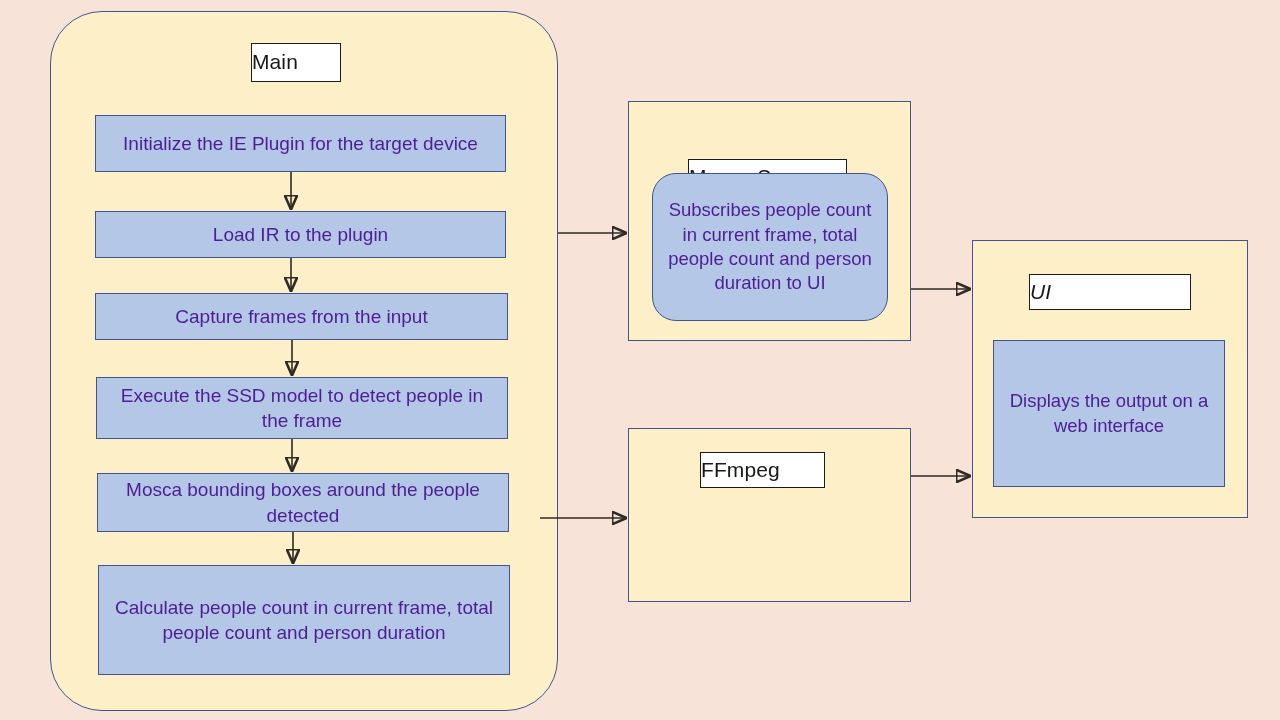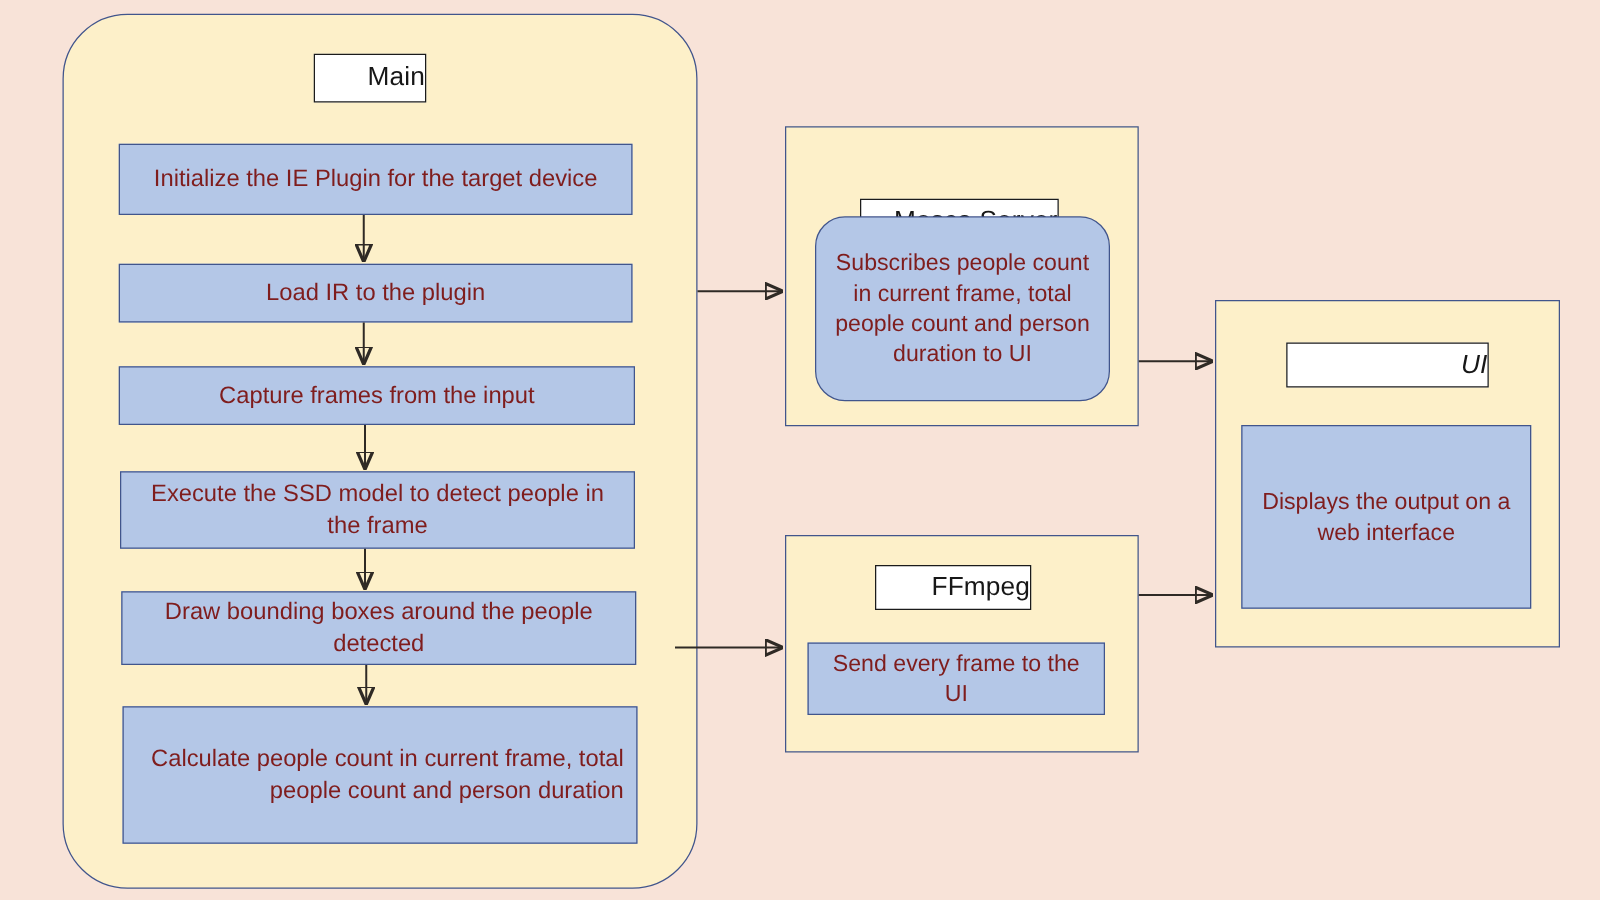--- a/index.html
+++ b/index.html
@@ -26,37 +26,37 @@
     border-radius: 52px;
   }
   
   .title-plate {
     position: absolute;
     background: #ffffff;
     border: 1.5px solid #1b1b1b;
     box-sizing: border-box;
     display: flex;
     align-items: center;
-    justify-content: flex-end;
+    justify-content: flex-start;
     color: #171717;
     font-size: 21px;
     line-height: 1.15;
     letter-spacing: 0.1px;
   }
   
   .pbox {
     position: absolute;
     background: #b4c7e7;
     border: 1.5px solid #41558c;
     box-sizing: border-box;
     display: flex;
     align-items: center;
     justify-content: center;
     text-align: center;
-    color: #7f1d1d;
+    color: #4c1d95;
     font-size: 19px;
     line-height: 1.32;
     padding: 2px 10px;
   }
   .pbox.small { font-size: 18.5px; }
   
   .conn {
     position: absolute;
     overflow: visible;
     pointer-events: none;
@@ -89,46 +89,43 @@
 
   <div class="pbox" style="left:95px; top:211px; width:411px; height:47px;">
     <span>Load IR to the plugin</span>
   </div>
 
   <div class="pbox" style="left:96px; top:377px; width:412px; height:62px;">
     <span>Execute the SSD model to detect people in the frame</span>
   </div>
 
   <div class="pbox" style="left:97px; top:473px; width:412px; height:59px;">
-    <span>Draw bounding boxes around the people detected</span>
+    <span>Mosca bounding boxes around the people detected</span>
   </div>
 
-  <div class="pbox" style="left:98px; top:565px; width:412px; height:110px;text-align:right;">
+  <div class="pbox" style="left:98px; top:565px; width:412px; height:110px;">
     <span>Calculate people count in current frame, total people count and person duration</span>
   </div>
 
   <div class="group" style="left:628px; top:101px; width:283px; height:240px;"></div>
 
   <div class="title-plate" style="left:688px; top:114px; width:159px; height:36px;margin-top:45px;">
     <span>Mosca Server</span>
   </div>
 
   <div class="pbox small" style="left:652px; top:173px; width:236px; height:148px;border-radius:24px;">
     <span>Subscribes people count in current frame, total people count and person duration to UI</span>
   </div>
 
   <div class="group" style="left:628px; top:428px; width:283px; height:174px;"></div>
 
   <div class="title-plate" style="left:700px; top:452px; width:125px; height:36px;">
     <span>FFmpeg</span>
   </div>
 
-  <div class="pbox small" style="left:646px; top:514px; width:238px; height:58px;">
-    <span>Send every frame to the UI</span>
-  </div>
 
   <div class="group" style="left:972px; top:240px; width:276px; height:278px;"></div>
 
   <div class="title-plate" style="left:1029px; top:274px; width:162px; height:36px;font-style:italic;">
     <span>UI</span>
   </div>
 
   <div class="pbox small" style="left:993px; top:340px; width:232px; height:147px;">
     <span>Displays the output on a web interface</span>
   </div>

